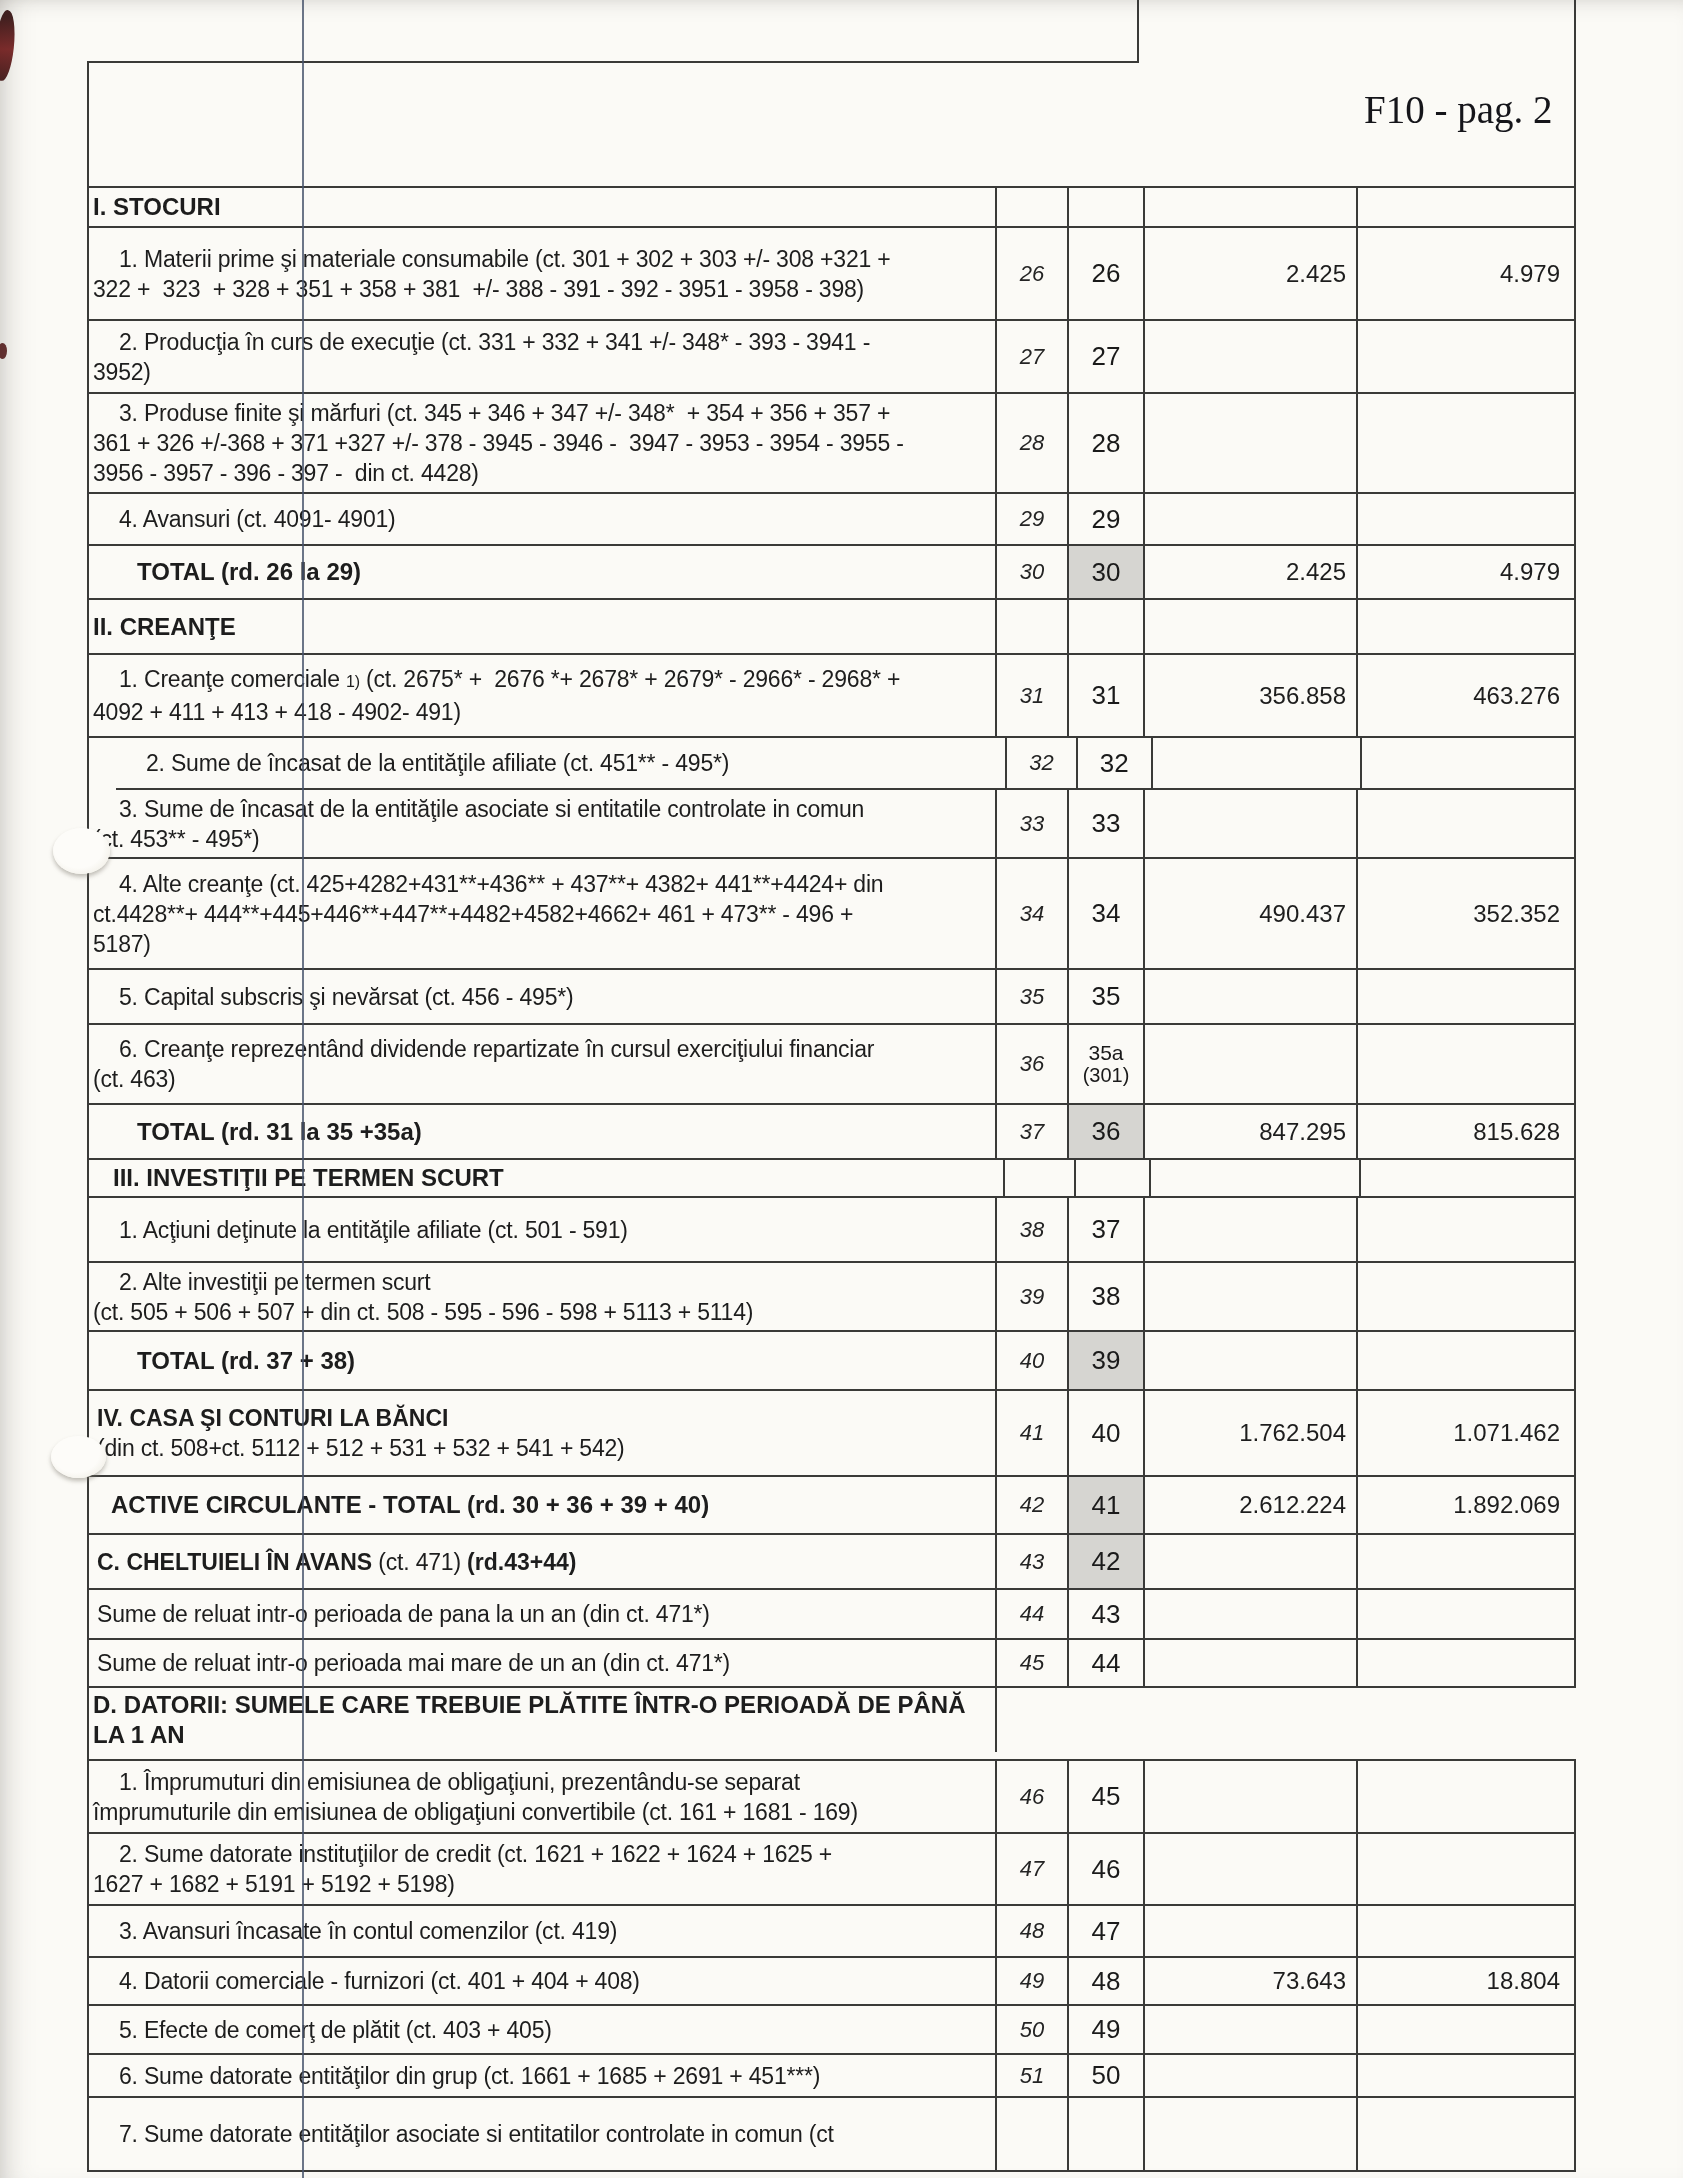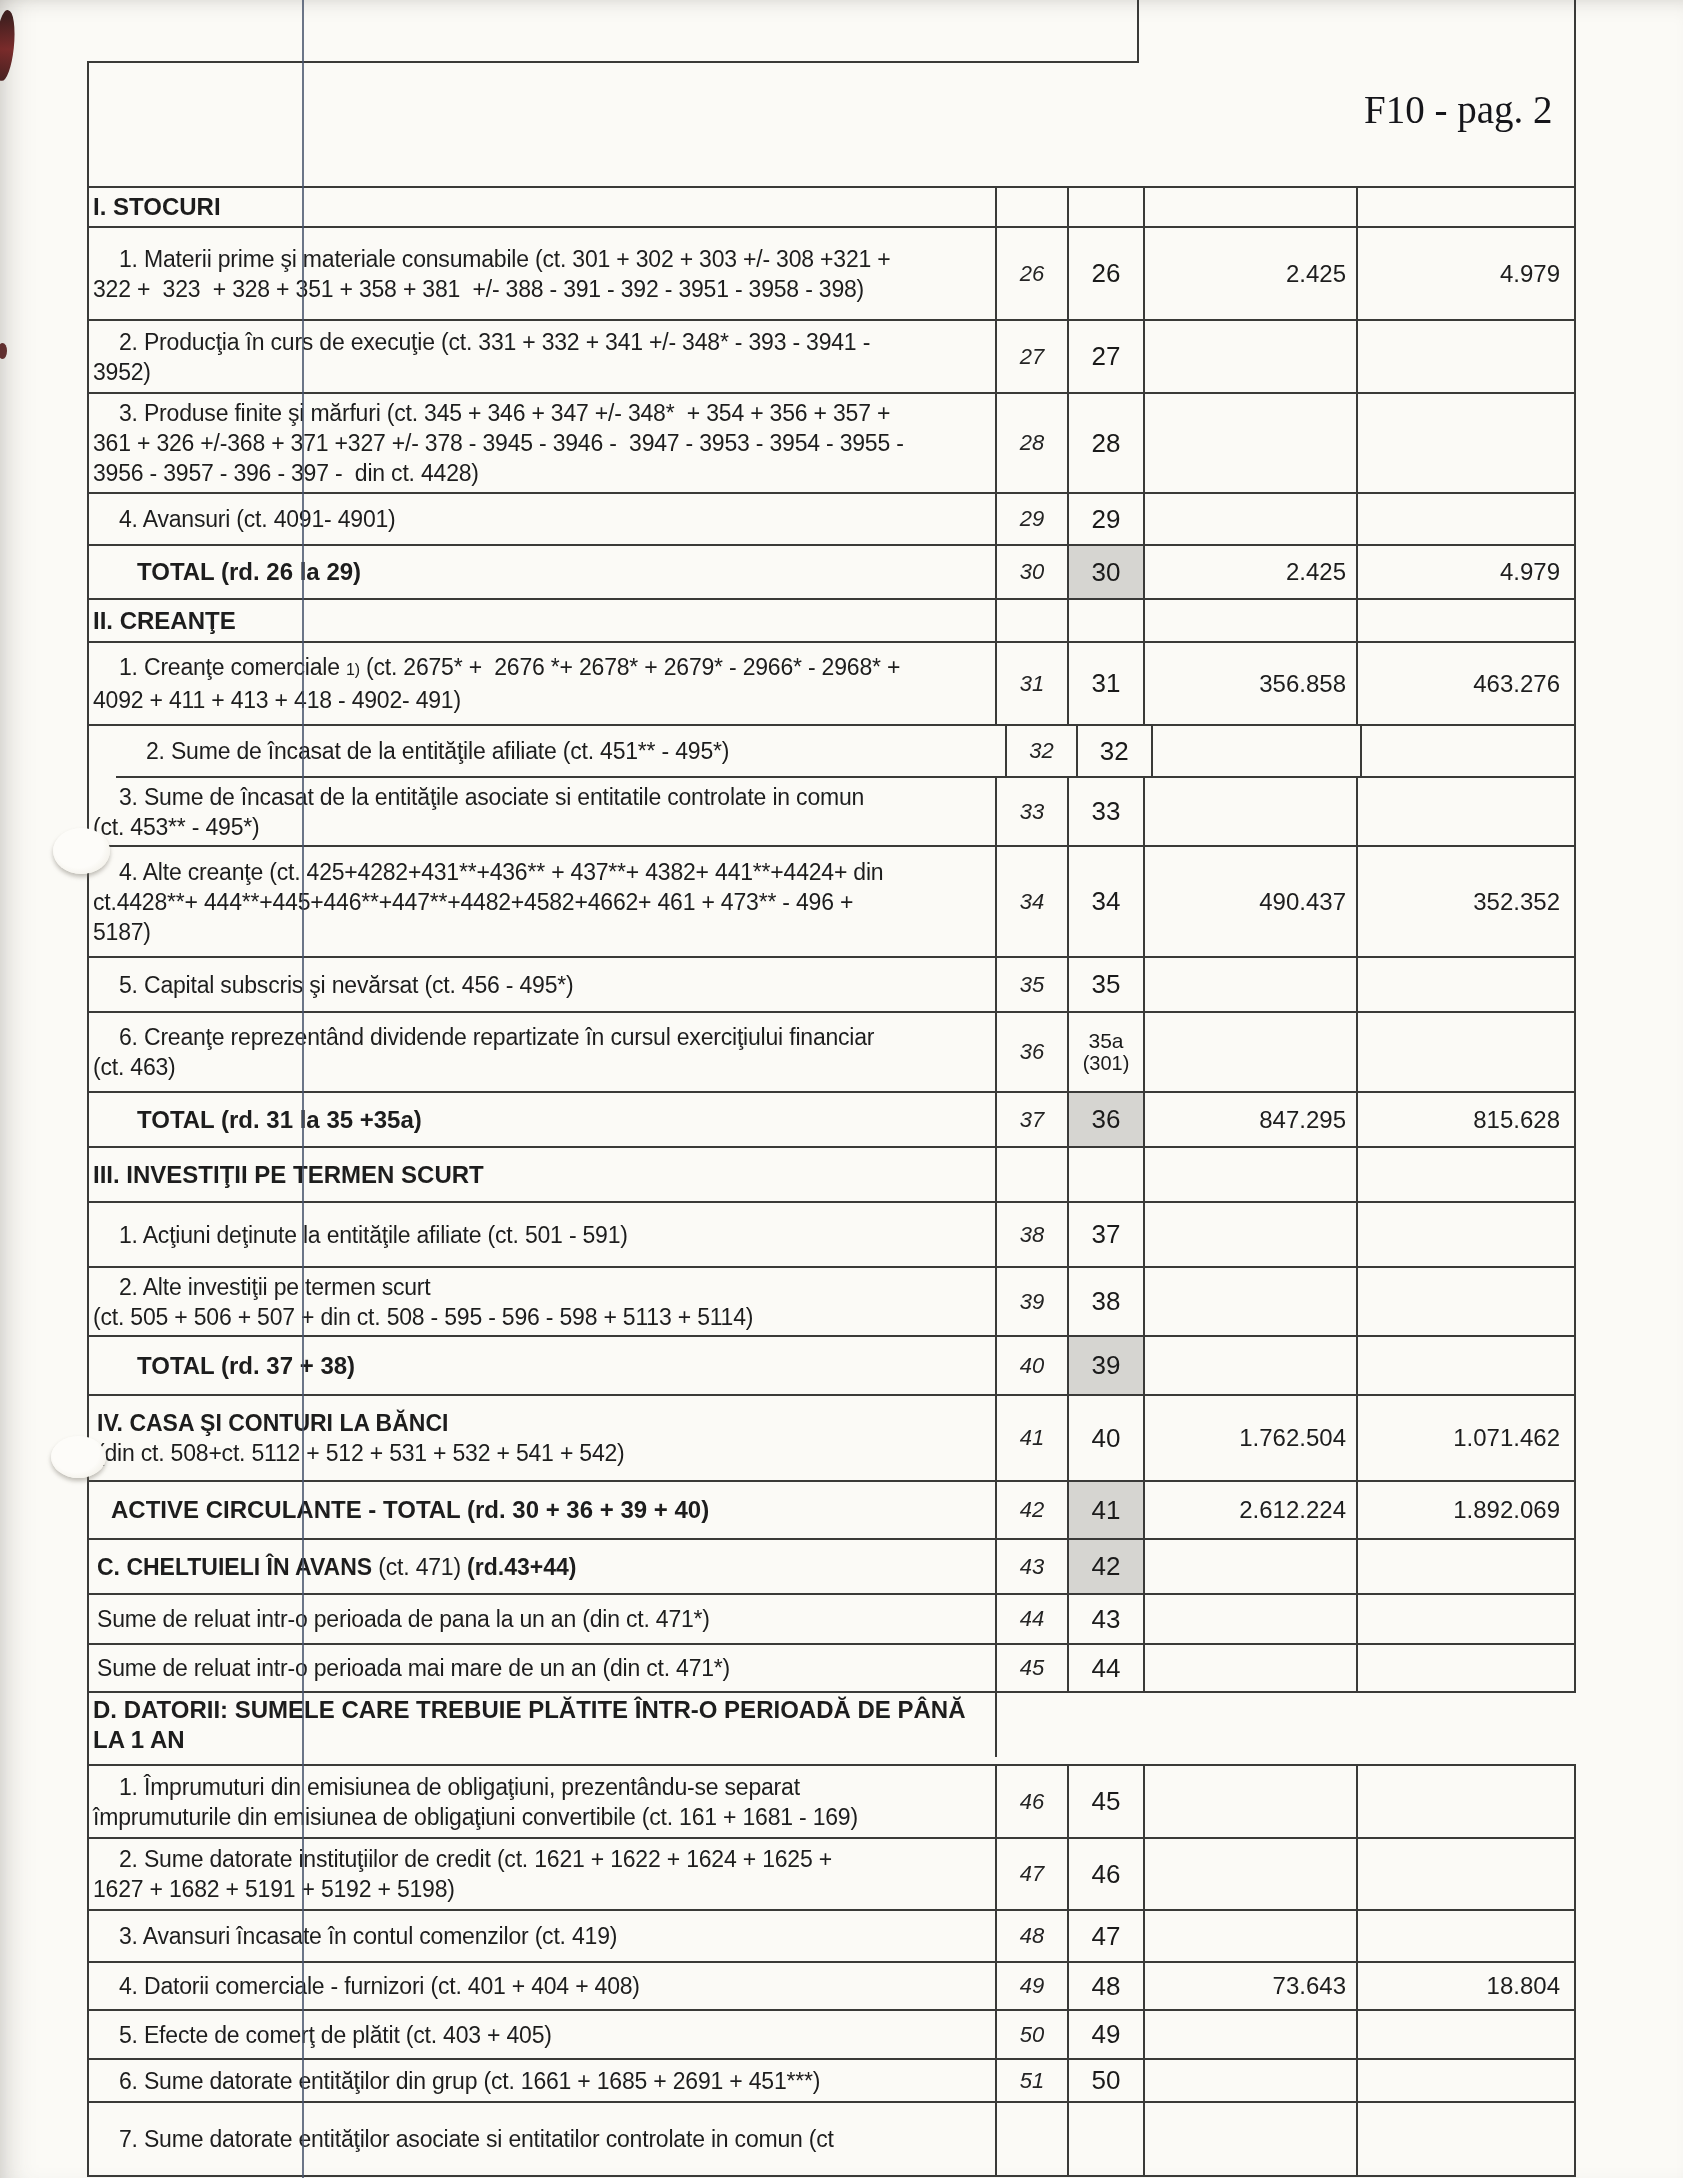--- a/index.html
+++ b/index.html
@@ -133,21 +133,21 @@
       </div>
       <div class="tr kind-total" style="height: 54px;">
         <div class="td desc">
           <div class="line">TOTAL (rd. 26 la 29)</div>
         </div>
         <div class="td ca">30</div>
         <div class="td cb gray">30</div>
         <div class="td v1">2.425</div>
         <div class="td v2">4.979</div>
       </div>
-      <div class="tr kind-section" style="height: 43px;">
+      <div class="tr kind-section" style="height: 55px;">
         <div class="td desc">
           <div class="line">II. CREANŢE</div>
         </div>
         <div class="td ca"></div>
         <div class="td cb"></div>
         <div class="td v1"></div>
         <div class="td v2"></div>
       </div>
       <div class="tr kind-item" style="height: 83px;">
         <div class="td desc">
@@ -213,21 +213,21 @@
       </div>
       <div class="tr kind-total" style="height: 55px;">
         <div class="td desc">
           <div class="line">TOTAL (rd. 31 la 35 +35a)</div>
         </div>
         <div class="td ca">37</div>
         <div class="td cb gray">36</div>
         <div class="td v1">847.295</div>
         <div class="td v2">815.628</div>
       </div>
-      <div class="tr kind-section" style="height: 55px;">
+      <div class="tr kind-section" style="height: 38px; padding-left: 20px;">
         <div class="td desc">
           <div class="line">III. INVESTIŢII PE TERMEN SCURT</div>
         </div>
         <div class="td ca"></div>
         <div class="td cb"></div>
         <div class="td v1"></div>
         <div class="td v2"></div>
       </div>
       <div class="tr kind-item" style="height: 65px;">
         <div class="td desc">

